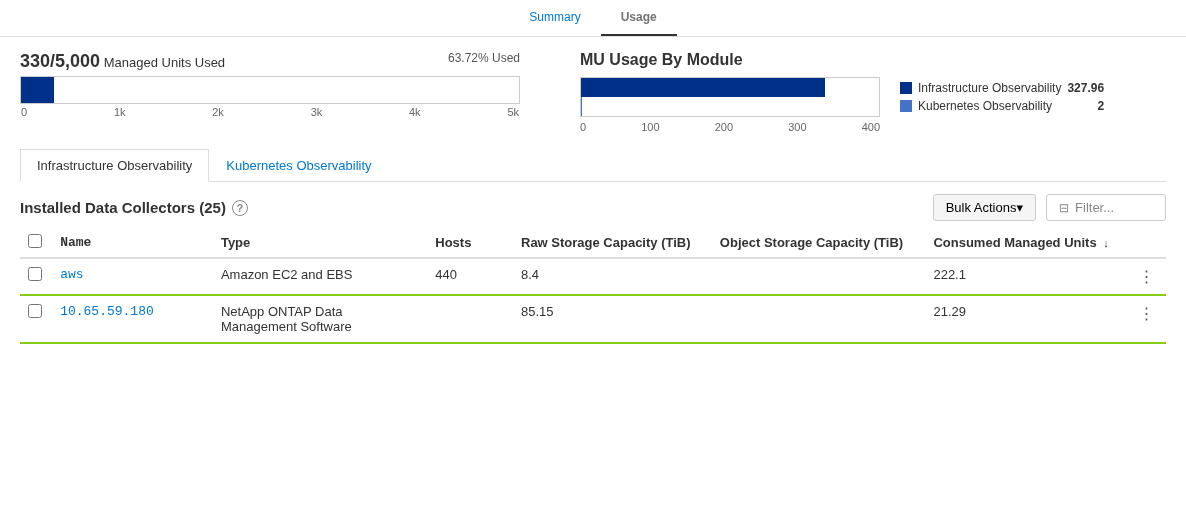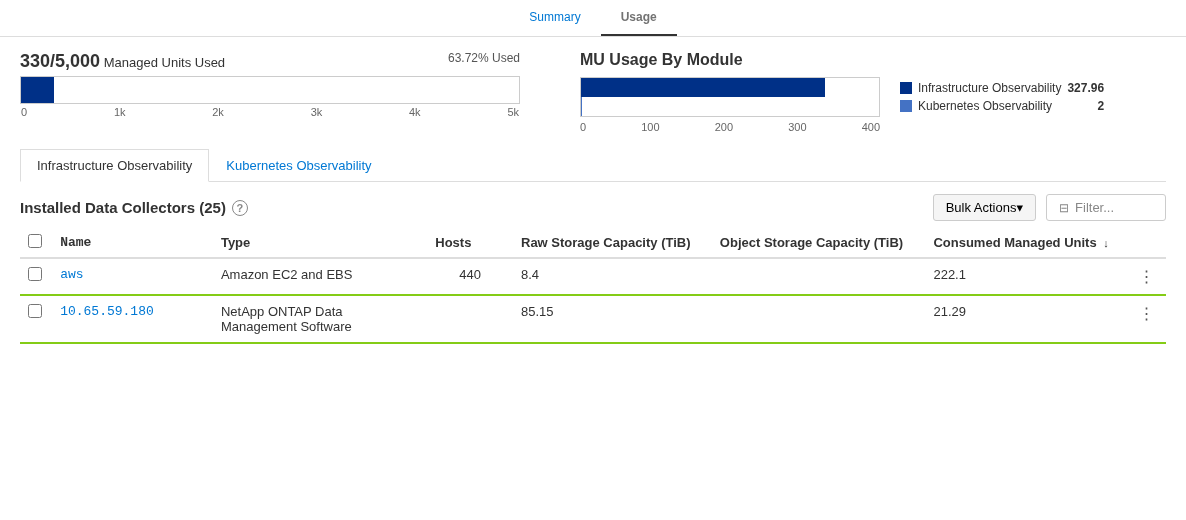--- a/index.html
+++ b/index.html
@@ -54,21 +54,21 @@
     .bulk-btn { border: 1px solid #ccc; background: #f5f5f5; padding: 5px 12px; border-radius: 3px; cursor: pointer; font-size: 13px; display: flex; align-items: center; }
     .filter-btn { border: 1px solid #ccc; background: #fff; padding: 5px 12px; border-radius: 3px; cursor: pointer; font-size: 13px; display: flex; align-items: center; gap: 6px; color: #888; min-width: 120px; }
 
     
     .data-table { width: 100%; border-collapse: collapse; font-size: 13px; }
     .data-table th { text-align: left; padding: 6px 8px; border-bottom: 2px solid #ddd; font-weight: bold; color: #333; white-space: nowrap; }
     .data-table td { padding: 8px 8px; border-bottom: 2px solid #84cc16; vertical-align: top; }
     .checkbox-col { width: 28px; }
     .name-col { width: 150px; font-family: Liberation Mono, monospace; }
     .type-col { width: 200px; }
-    .hosts-col { width: 80px; text-align: center; }
+    .hosts-col { width: 80px; }
     .raw-col { width: 160px; }
     .obj-col { width: 160px; }
     .consumed-col { width: 160px; margin-left: 20px; }
     .actions-col { width: 30px; }
     .link { color: #0078d4; text-decoration: none; cursor: pointer; }
     .sort-icon { font-size: 11px; margin-left: 3px; }
     .three-dots { color: #555; font-size: 16px; cursor: pointer; letter-spacing: 1px; }
     .table-wrapper { max-height: 170px; overflow-y: auto; position: relative; }
     .table-wrapper::-webkit-scrollbar { width: 8px; }
     .table-wrapper::-webkit-scrollbar-thumb { background: #bbb; border-radius: 4px; }

